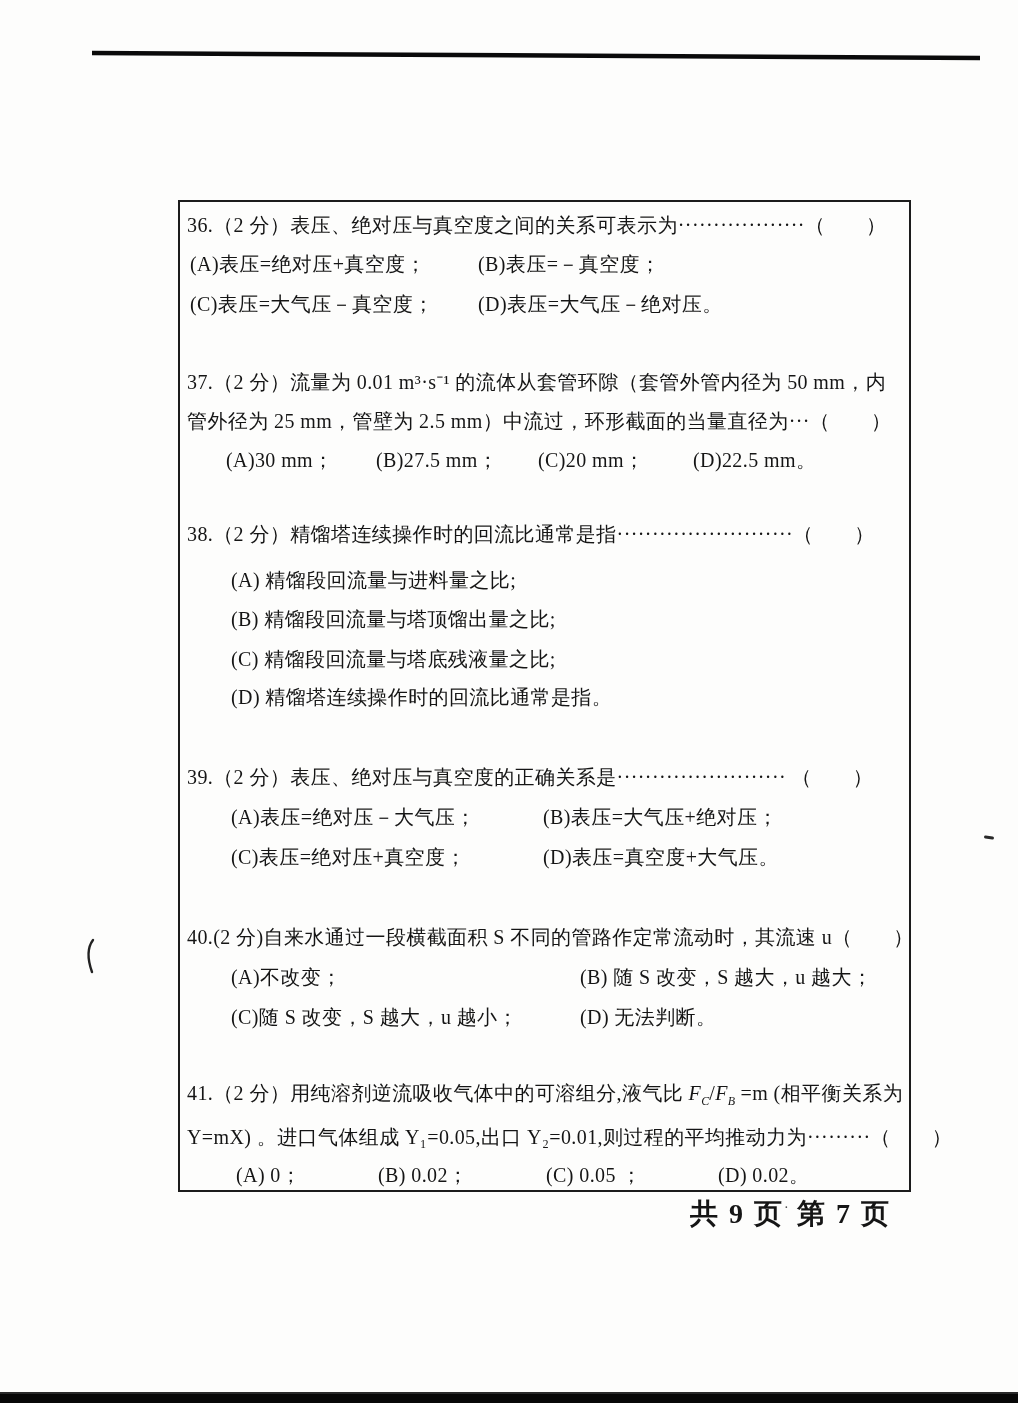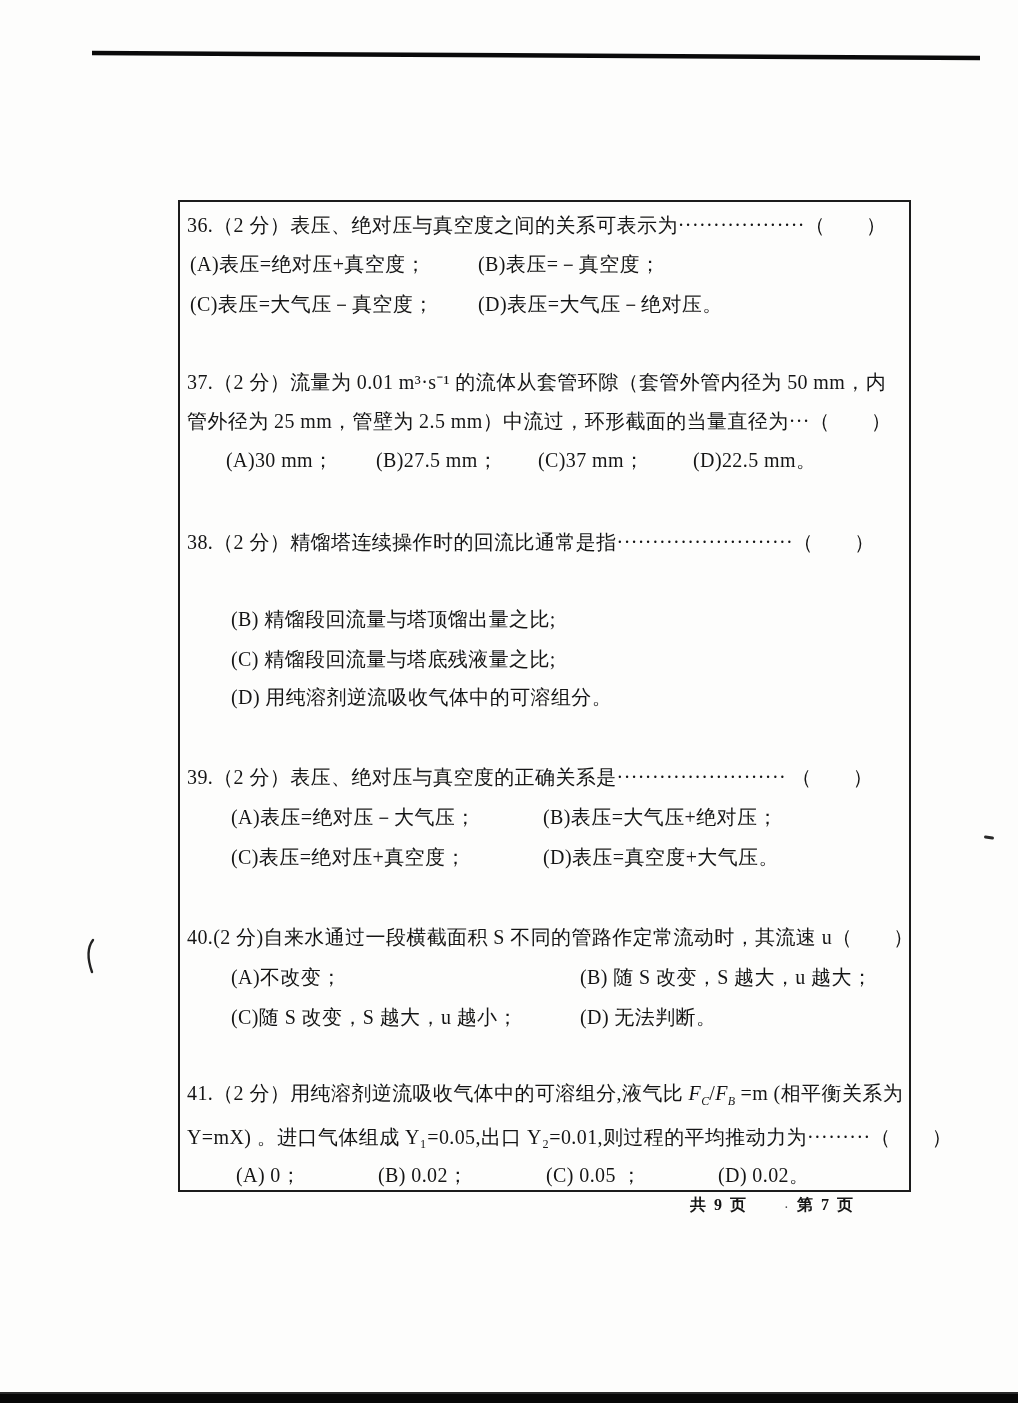--- a/index.html
+++ b/index.html
@@ -26,21 +26,21 @@
     position:absolute;
     font-size:20px;
     line-height:26px;
     white-space:nowrap;
     letter-spacing:0.4px;
   }
   .t .vi{font-style:italic;}
   .t sub{font-size:12px;font-style:italic;letter-spacing:0;}
   .footer-text{
     position:absolute;
-    font-size:16px;
+    font-size:28px;
     font-weight:bold;
     letter-spacing:2px;
     white-space:nowrap;
   }
   .footer-sep{
     position:absolute;
     font-size:14px;
     color:#4a4a4a;
   }
   .stray-mark{position:absolute;left:82px;top:938px;}
@@ -75,27 +75,28 @@
     <span class="t" style="left:7px;top:10px">36.（2 分）表压、绝对压与真空度之间的关系可表示为··················（　　）</span>
     <span class="t" style="left:10px;top:49px">(A)表压=绝对压+真空度；</span>
     <span class="t" style="left:298px;top:49px">(B)表压=－真空度；</span>
     <span class="t" style="left:10px;top:89px">(C)表压=大气压－真空度；</span>
     <span class="t" style="left:298px;top:89px">(D)表压=大气压－绝对压。</span>
 
     <span class="t" style="left:7px;top:167px">37.（2 分）流量为 0.01 m³·s⁻¹ 的流体从套管环隙（套管外管内径为 50 mm，内</span>
     <span class="t" style="left:7px;top:206px">管外径为 25 mm，管壁为 2.5 mm）中流过，环形截面的当量直径为···（　　）</span>
     <span class="t" style="left:46px;top:245px">(A)30 mm；</span>
     <span class="t" style="left:196px;top:245px">(B)27.5 mm；</span>
-    <span class="t" style="left:358px;top:245px">(C)37 mm；</span>
+    <span class="t" style="left:358px;top:245px">(C)20 mm；</span>
     <span class="t" style="left:513px;top:245px">(D)22.5 mm。</span>
 
-    <span class="t" style="left:7px;top:327px">38.（2 分）精馏塔连续操作时的回流比通常是指·························（　　）</span>
+    <span class="t" style="left:7px;top:319px">38.（2 分）精馏塔连续操作时的回流比通常是指·························（　　）</span>
+    <span class="t" style="left:51px;top:365px">(A) 精馏段回流量与进料量之比;</span>
     <span class="t" style="left:51px;top:404px">(B) 精馏段回流量与塔顶馏出量之比;</span>
     <span class="t" style="left:51px;top:444px">(C) 精馏段回流量与塔底残液量之比;</span>
-    <span class="t" style="left:51px;top:482px">(D) 用纯溶剂逆流吸收气体中的可溶组分。</span>
+    <span class="t" style="left:51px;top:482px">(D) 精馏塔连续操作时的回流比通常是指。</span>
 
     <span class="t" style="left:7px;top:562px">39.（2 分）表压、绝对压与真空度的正确关系是························ （　　）</span>
     <span class="t" style="left:363px;top:602px">(B)表压=大气压+绝对压；</span>
     <span class="t" style="left:51px;top:602px">(A)表压=绝对压－大气压；</span>
     <span class="t" style="left:363px;top:642px">(D)表压=真空度+大气压。</span>
     <span class="t" style="left:51px;top:642px">(C)表压=绝对压+真空度；</span>
 
     <span class="t" style="left:7px;top:722px">40.(2 分)自来水通过一段横截面积 S 不同的管路作定常流动时，其流速 u（　　）</span>
     <span class="t" style="left:51px;top:762px">(A)不改变；</span>
     <span class="t" style="left:400px;top:762px">(B) 随 S 改变，S 越大，u 越大；</span>

